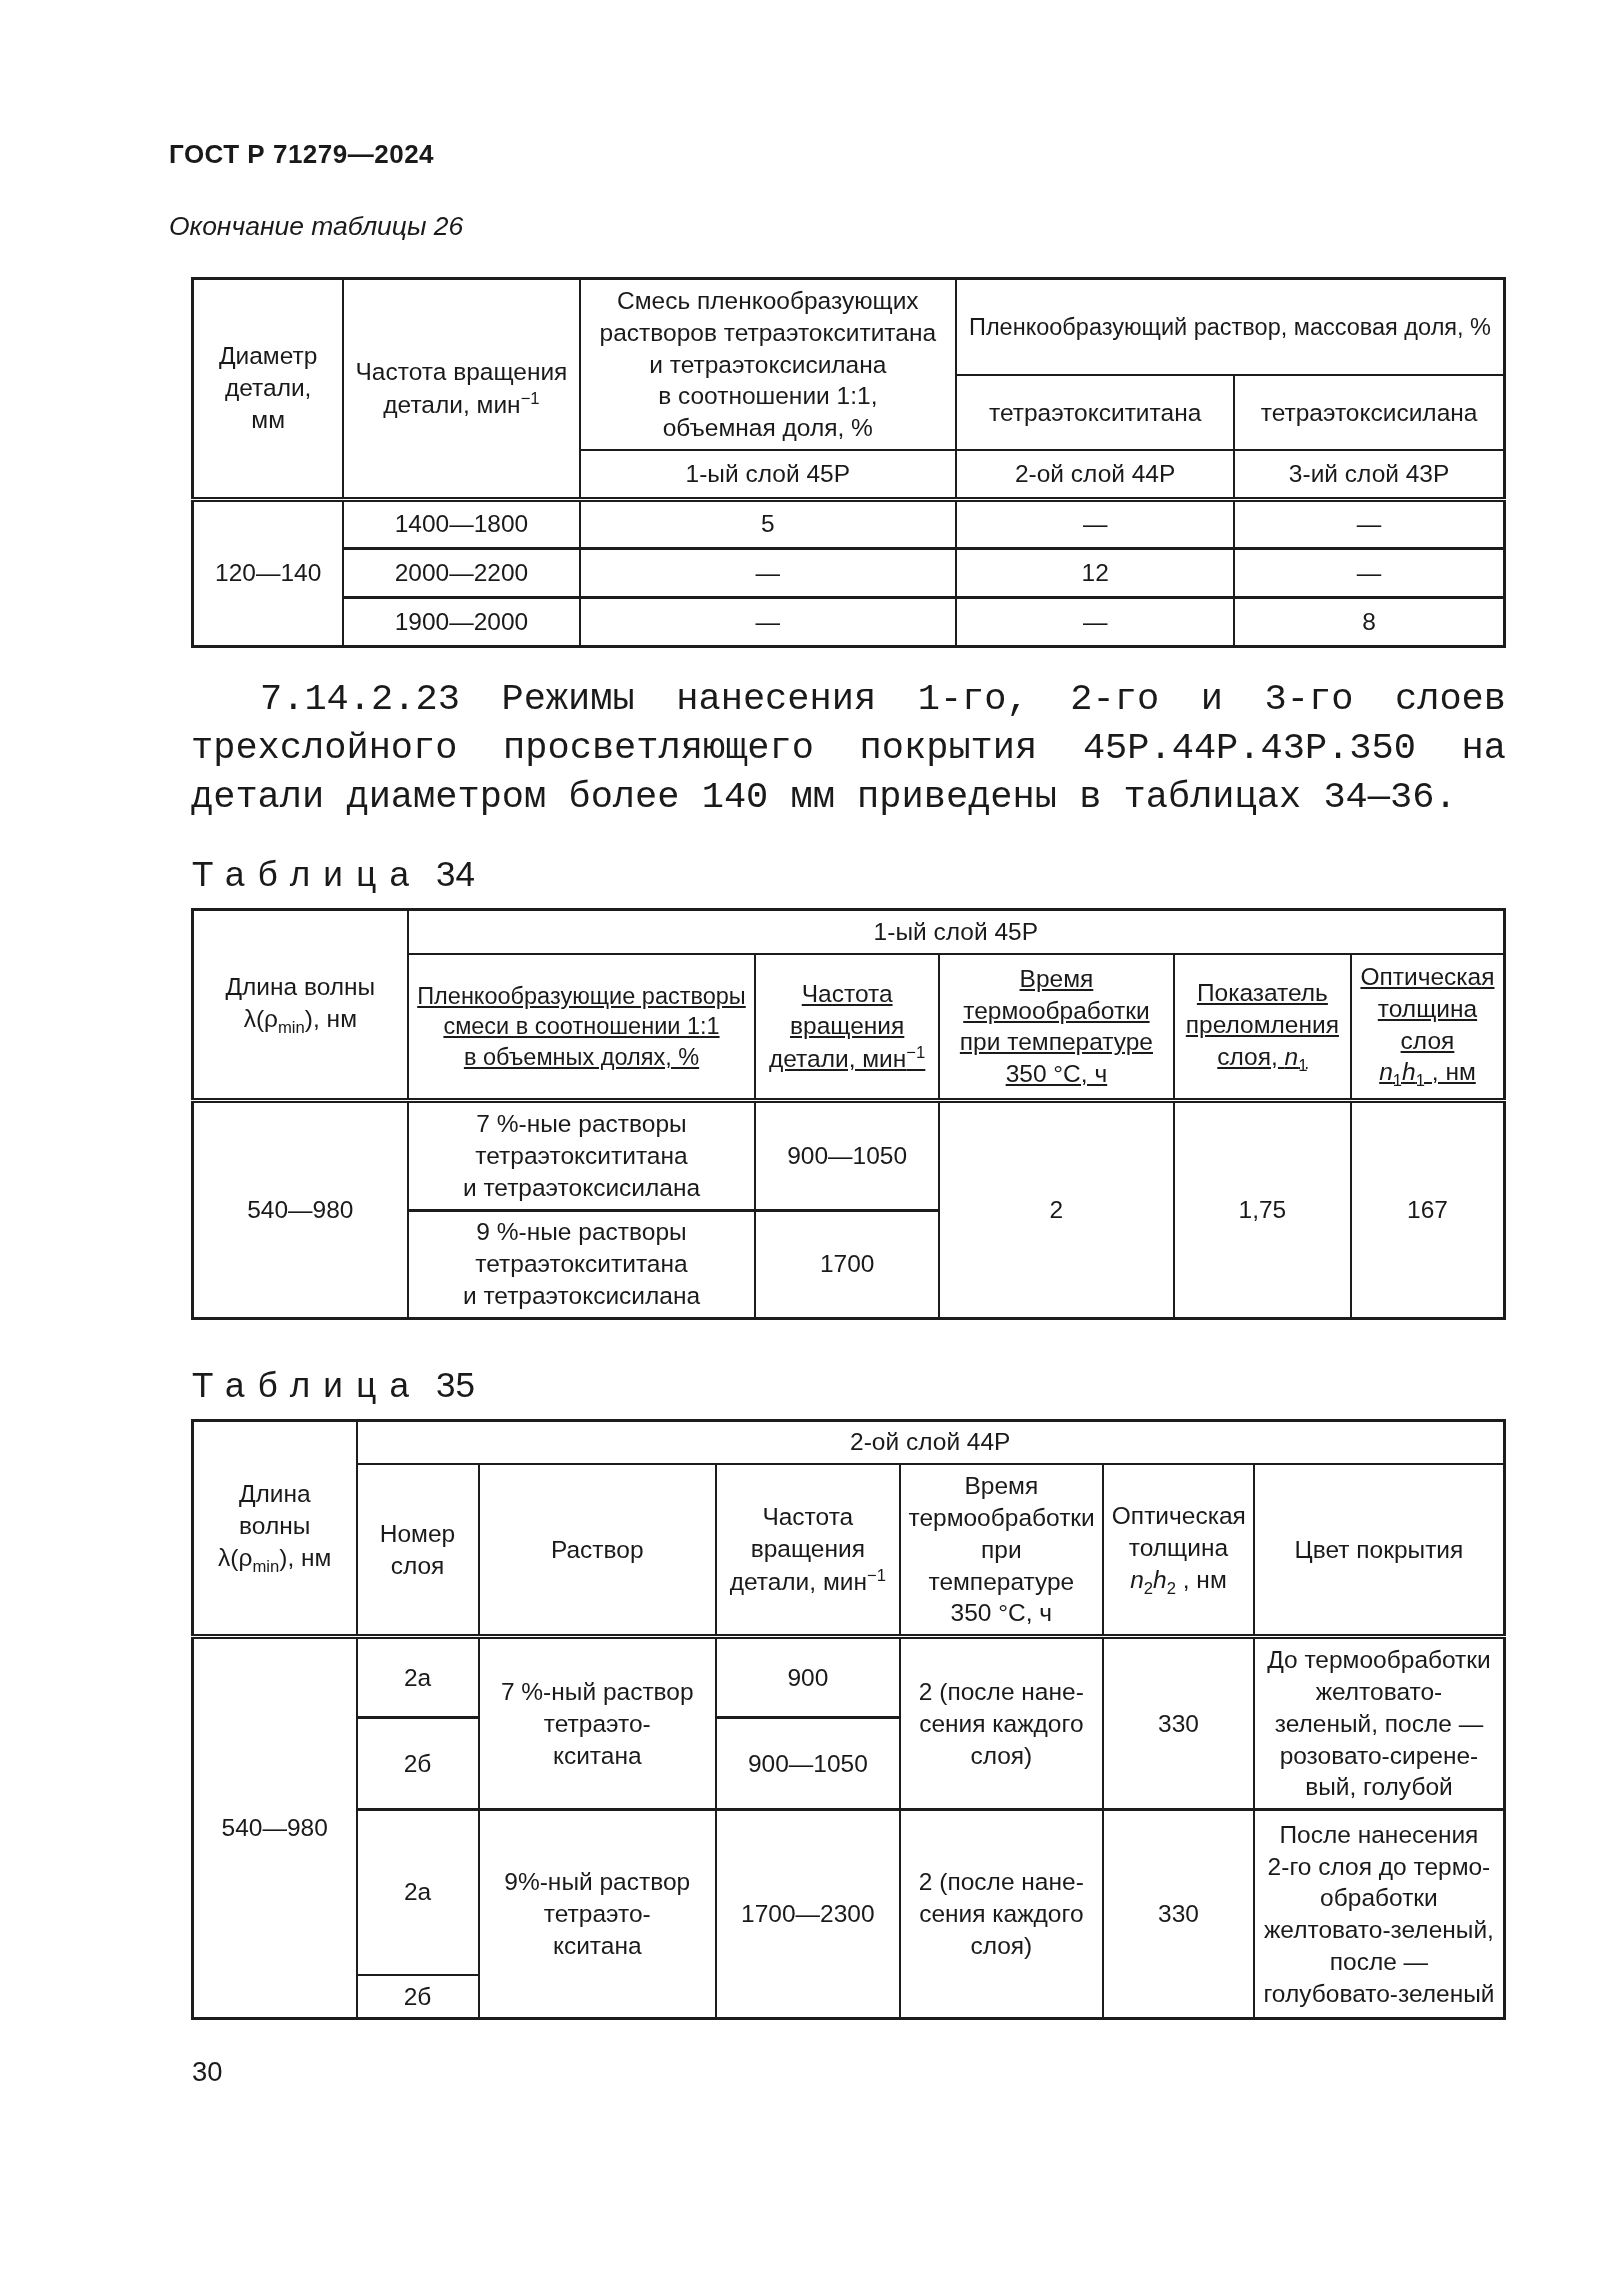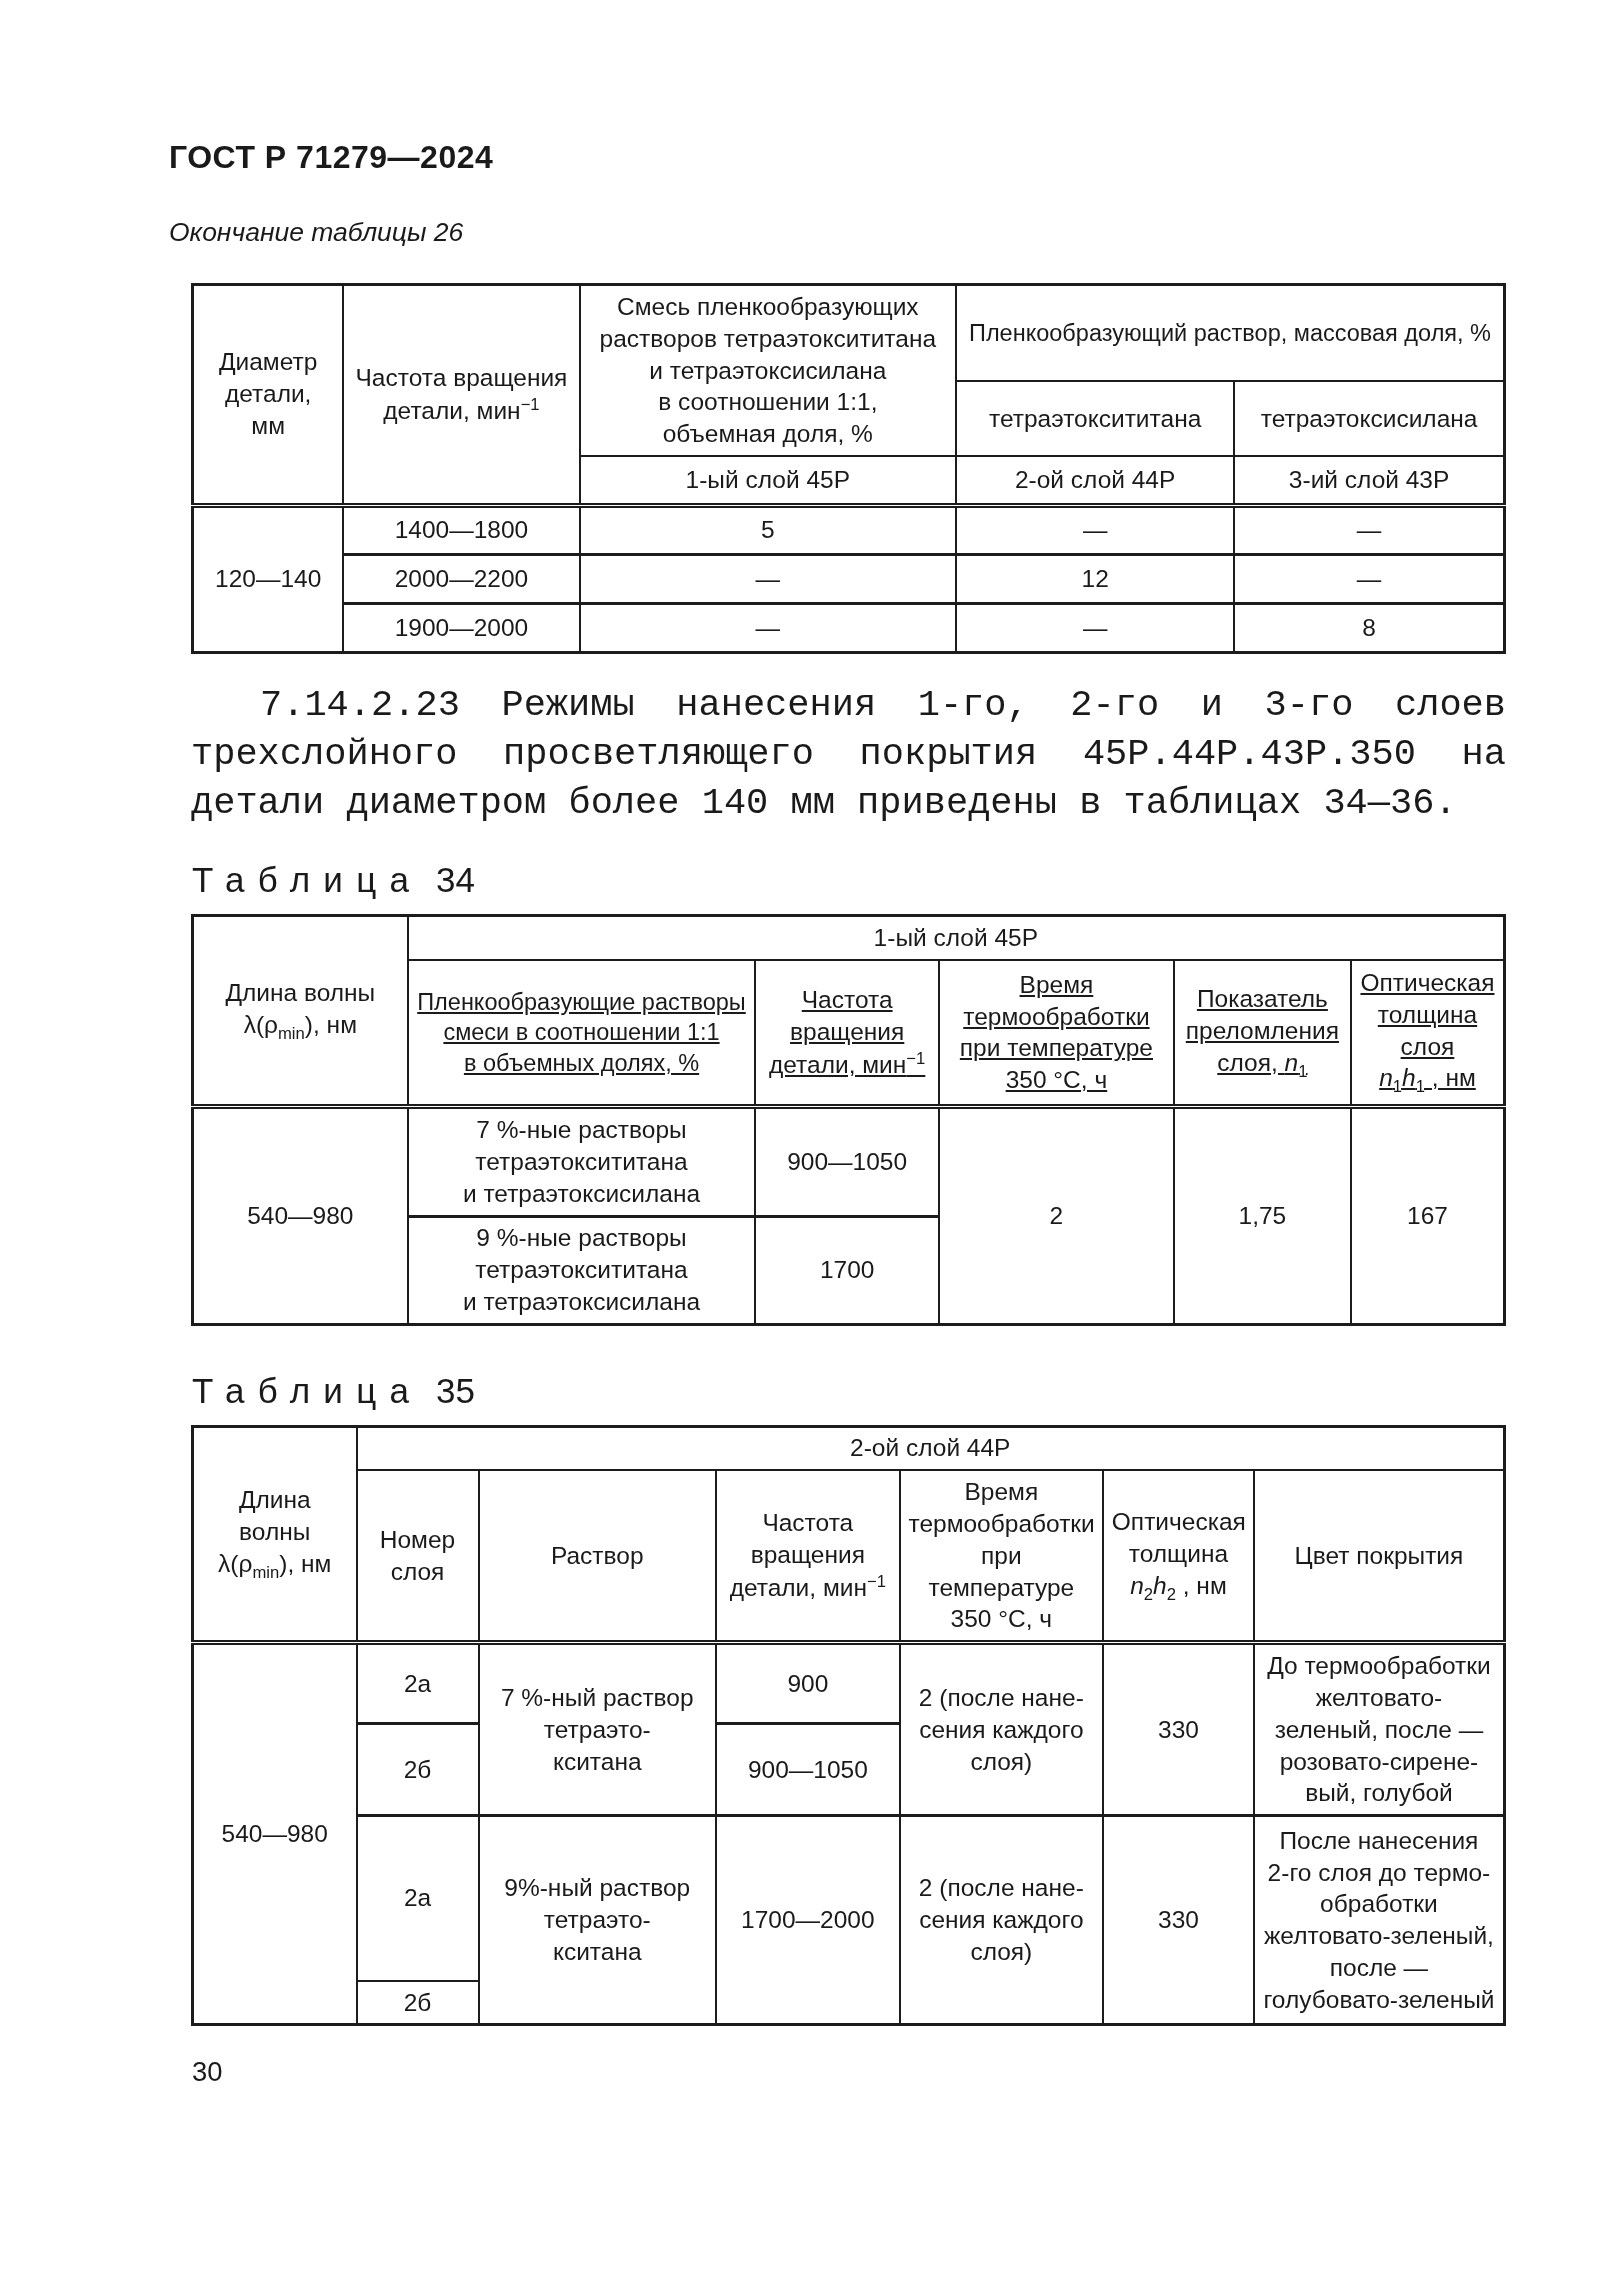--- a/index.html
+++ b/index.html
@@ -1,20 +1,20 @@
 <!DOCTYPE html>
 <html><head>
 <meta charset="utf-8">
 <style>
   html,body{margin:0;padding:0;}
   body{
     width:1621px;height:2293px;background:#ffffff;position:relative;
     font-family:"Liberation Sans", sans-serif;color:#1a1a1a;
   }
-  .doc-header{margin:139px 0 0 169px;font-size:32px;font-weight:bold;letter-spacing:0.5px;}
+  .doc-header{margin:139px 0 0 169px;font-size:26px;font-weight:bold;letter-spacing:0.5px;}
   .cont-label{margin:41px 0 0 169px;font-size:26.5px;font-style:italic;}
   .para{
     width:1315px;margin:27.4px 0 0 191px;font-size:37px;line-height:1.32;
     text-align:justify;text-indent:69px;font-family:Liberation Mono, monospace;
   }
   .tbl-label{margin:33px 0 13.7px 192px;font-size:35px;}
   .tbl-label .w{letter-spacing:0.38em;}
   .tbl-label .n{margin-left:13.7px;}
   table.gost{
     border-collapse:collapse;table-layout:fixed;width:1315px;margin-left:191px;
@@ -226,21 +226,21 @@
     </tr>
     <tr class="r-b1b">
       <td>2б</td>
       <td>900—1050</td>
     </tr>
     <tr class="r-b2a">
       <td>2а</td>
       <td rowspan="2">9%-ный раствор
 тетраэто-
 кситана</td>
-      <td rowspan="2">1700—2000</td>
+      <td rowspan="2">1700—2300</td>
       <td rowspan="2">2 (после нане-
 сения каждого
 слоя)</td>
       <td rowspan="2">330</td>
       <td rowspan="2">После нанесения
 2-го слоя до термо-
 обработки
 желтовато-зеленый,
 после —
 голубовато-зеленый</td>

